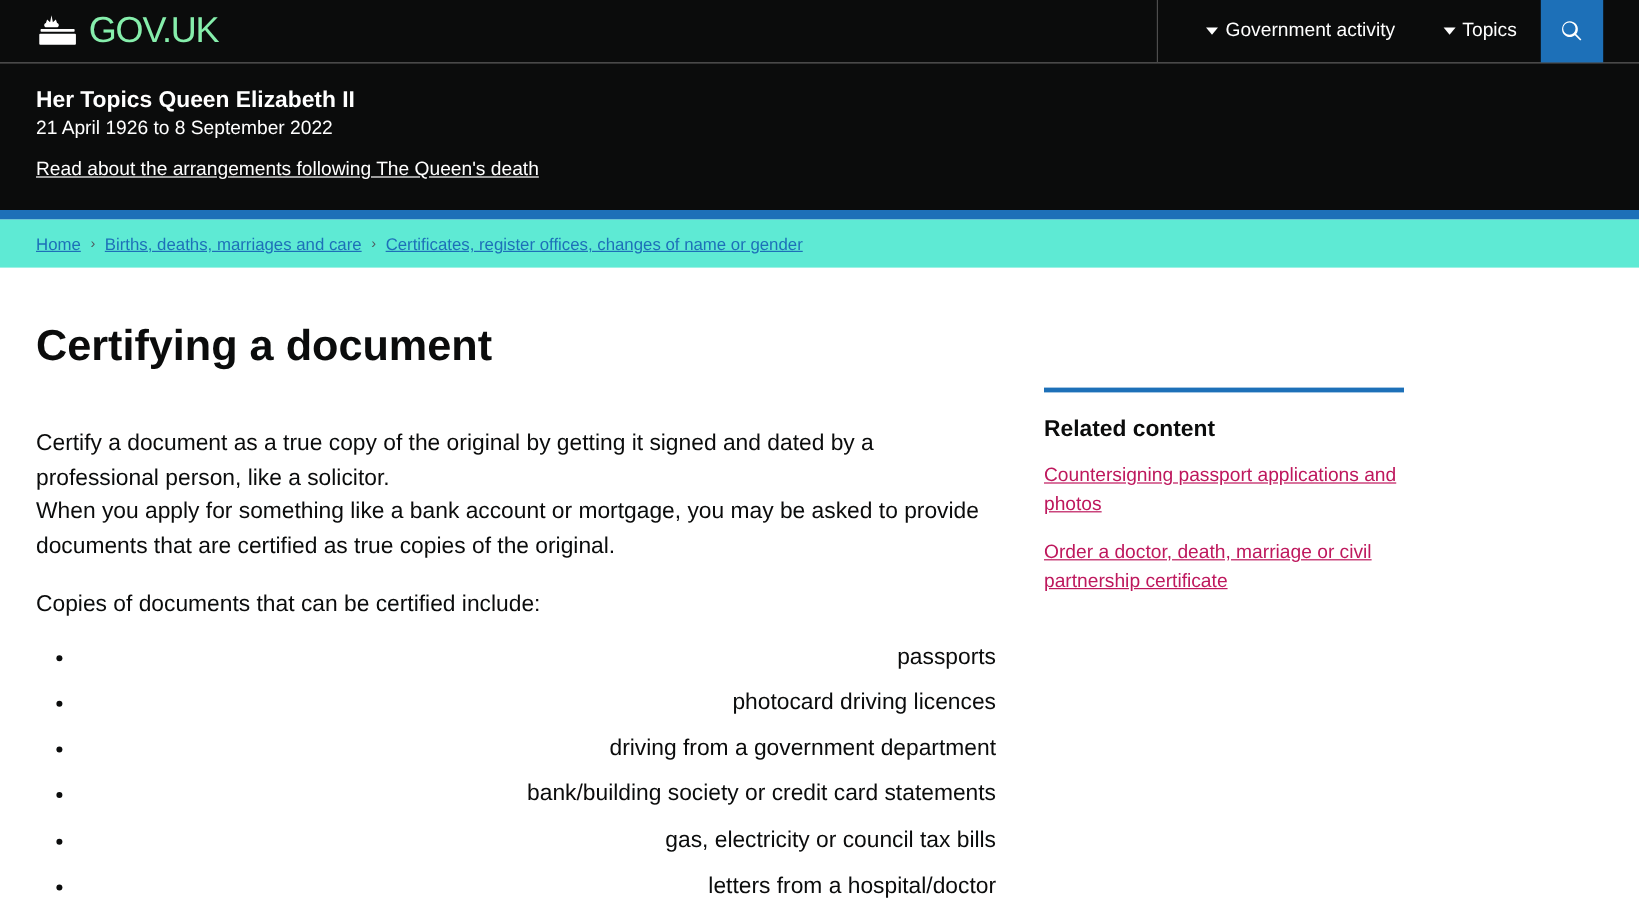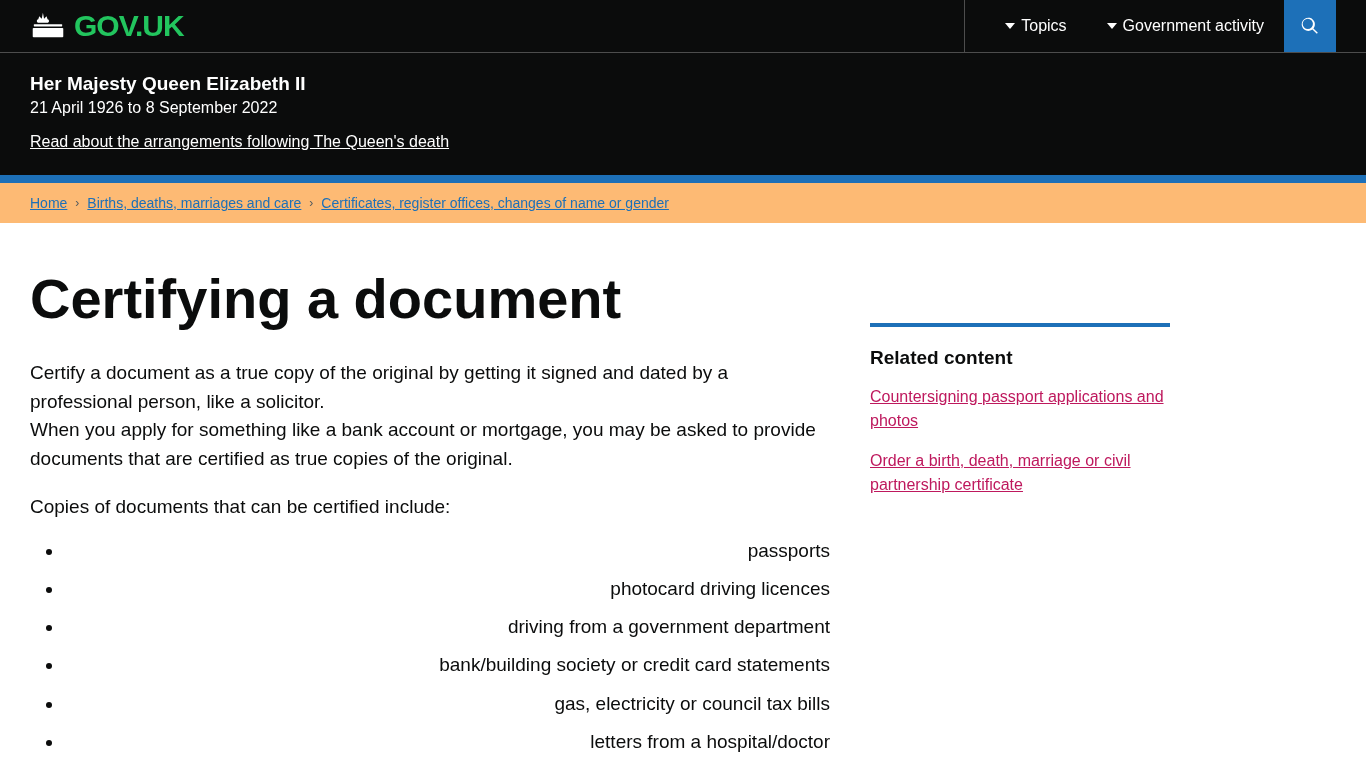--- a/index.html
+++ b/index.html
@@ -34,22 +34,22 @@
       flex: 1;
     }
 
     .crown-icon {
       width: 36px;
       height: 32px;
     }
 
     .gov-uk-text {
       font-size: 30px;
-      font-weight: 700;
-      color: #22c55e;
+      font-weight: 400;
+      color: #86efac;
       letter-spacing: -1px;
     }
 
     .header-divider {
       width: 1px;
       height: 52px;
       background: #4d4d4d;
       margin: 0 20px;
     }
 
@@ -129,21 +129,21 @@
 
     
     .blue-bar {
       background: #1d70b8;
       height: 8px;
     }
 
     
     .breadcrumb-container {
       padding: 12px 30px;
-      background: #fdba74;
+      background: #5eead4;
     }
 
     .breadcrumb {
       display: flex;
       align-items: center;
       gap: 8px;
       font-size: 14px;
     }
 
     .breadcrumb-item {
@@ -164,24 +164,24 @@
       gap: 40px;
       max-width: 1200px;
     }
 
     .content-main {
       flex: 1;
       max-width: 820px;
     }
 
     .page-title {
-      font-size: 56px;
+      font-size: 36px;
       font-weight: 700;
       line-height: 1.15;
-      margin-bottom: 28px;
+      margin-bottom: 48px;
       margin-top: 24px;
     }
 
     .intro-text {
       font-size: 19px;
       line-height: 1.5;
     }
 
     .body-text {
       font-size: 19px;
@@ -247,38 +247,38 @@
       <rect x="10" y="56" width="112" height="34" rx="3"></rect>
     </svg>
     <span class="gov-uk-text">GOV.UK</span>
   </a>
 
   <div class="header-divider"></div>
 
   <nav class="header-nav">
     <button class="header-nav-item">
       <span class="chevron-down"></span>
-      <span>Topics</span>
+      <span>Government activity</span>
     </button>
 
     <button class="header-nav-item">
       <span class="chevron-down"></span>
-      <span>Government activity</span>
+      <span>Topics</span>
     </button>
   </nav>
 
   <button class="search-button">
     <svg class="search-icon-svg" xmlns="http://www.w3.org/2000/svg" viewBox="0 0 30 30">
       <path d="M19.7 18.3l6 6-1.4 1.4-6-6a9 9 0 111.4-1.4zM12 19a7 7 0 100-14 7 7 0 000 14z"></path>
     </svg>
   </button>
 </header>
 
 <div class="memorial-banner">
-  <p class="memorial-name">Her Majesty Queen Elizabeth II</p>
+  <p class="memorial-name">Her Topics Queen Elizabeth II</p>
   <p class="memorial-dates">21 April 1926 to 8 September 2022</p>
   <a class="memorial-link" href="#">Read about the arrangements following The Queen's death</a>
 </div>
 
 <div class="blue-bar"></div>
 
 <nav class="breadcrumb-container">
   <div class="breadcrumb">
     <a class="breadcrumb-item" href="#">Home</a>
     <span class="breadcrumb-separator">›</span>
@@ -305,16 +305,16 @@
       <li>bank/building society or credit card statements</li>
       <li>gas, electricity or council tax bills</li>
       <li>letters from a hospital/doctor</li>
     </ul>
   </main>
 
   <aside class="content-sidebar">
     <div class="related-content-box">
       <h2 class="related-content-title">Related content</h2>
       <a class="related-link" href="#">Countersigning passport applications and photos</a>
-      <a class="related-link" href="#">Order a birth, death, marriage or civil partnership certificate</a>
+      <a class="related-link" href="#">Order a doctor, death, marriage or civil partnership certificate</a>
     </div>
   </aside>
 </div>
 
 </body></html>

